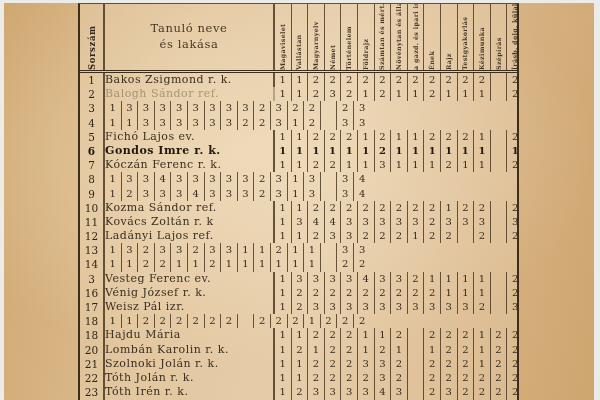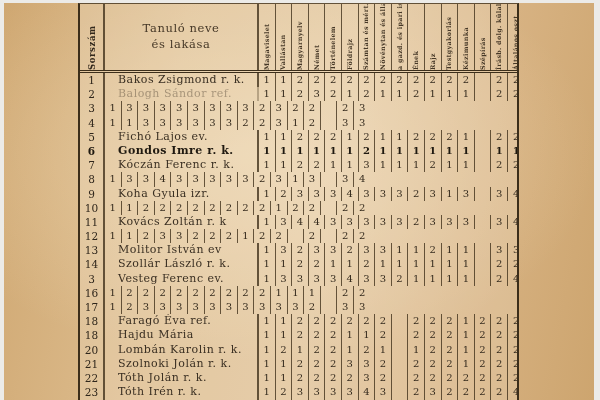--- a/index.html
+++ b/index.html
@@ -26,21 +26,21 @@
     border-left:2px solid var(--line-dark);
     border-right:2px solid var(--line-dark);
     border-top:1px solid var(--line);
     background:rgba(255,250,238,0.20);
   }
   .hdr{
     display:flex;height:66px;box-sizing:content-box;
     border-bottom:3px double var(--line-dark);
   }
   .col-num{width:25px;}
-  .col-name{width:154px;}
+  .col-name{width:170px;}
   .col-grade{width:16.6px;}
   .hcell,.cell{
     box-sizing:border-box;height:100%;
     border-right:1px solid var(--line);
     overflow:hidden;flex:none;
   }
   .hcell.col-num,.cell.col-num{border-right-width:2px;}
   .hcell.col-name,.cell.col-name{border-right-width:2px;}
   .hcell:last-child,.cell:last-child{border-right:none;}
   .vlabel{
@@ -59,21 +59,21 @@
   .name-hdr span{
     width:86px;font-size:11.5px;line-height:1.35;letter-spacing:.6px;color:var(--ink-soft);
   }
   .rows{position:relative;}
   .row{display:flex;height:14.2px;align-items:center;color:var(--ink);}
   .cell.col-num{
     text-align:center;font-size:10.5px;line-height:14.2px;color:#2f261b;
   }
   .cell.col-name{
     font-size:11px;line-height:14.2px;letter-spacing:.5px;
-    padding-left:13px;white-space:nowrap;color:#3a2f22;
+    white-space:nowrap;color:#3a2f22;
   }
   .cell.col-grade{
     text-align:center;font-size:10px;line-height:14.2px;color:#342a1d;
   }
   .row.bold .cell{font-weight:bold;color:#1f1910;}
   .row.faded-name .cell.col-name{opacity:.38;}
 </style>
 </head>
 <body>
 
@@ -275,40 +275,40 @@
         <div class="cell col-grade">2</div>
         <div class="cell col-grade">3</div>
         <div class="cell col-grade">1</div>
         <div class="cell col-grade">3</div>
         <div class="cell col-grade"></div>
         <div class="cell col-grade">3</div>
         <div class="cell col-grade">4</div>
       </div>
       <div class="row">
         <div class="cell col-num">9</div>
-        <div class="cell col-name">Koha Gyula izr.</div>
         <div class="cell col-grade">1</div>
         <div class="cell col-grade">2</div>
         <div class="cell col-grade">3</div>
         <div class="cell col-grade">3</div>
         <div class="cell col-grade">3</div>
         <div class="cell col-grade">4</div>
         <div class="cell col-grade">3</div>
         <div class="cell col-grade">3</div>
         <div class="cell col-grade">3</div>
         <div class="cell col-grade">2</div>
         <div class="cell col-grade">3</div>
         <div class="cell col-grade">1</div>
         <div class="cell col-grade">3</div>
         <div class="cell col-grade"></div>
         <div class="cell col-grade">3</div>
         <div class="cell col-grade">4</div>
       </div>
       <div class="row">
         <div class="cell col-num">10</div>
+        <div class="cell col-name">Kozma Sándor ref.</div>
         <div class="cell col-grade">1</div>
         <div class="cell col-grade">1</div>
         <div class="cell col-grade">2</div>
         <div class="cell col-grade">2</div>
         <div class="cell col-grade">2</div>
         <div class="cell col-grade">2</div>
         <div class="cell col-grade">2</div>
         <div class="cell col-grade">2</div>
         <div class="cell col-grade">2</div>
         <div class="cell col-grade">2</div>
@@ -334,60 +334,59 @@
         <div class="cell col-grade">2</div>
         <div class="cell col-grade">3</div>
         <div class="cell col-grade">3</div>
         <div class="cell col-grade">3</div>
         <div class="cell col-grade"></div>
         <div class="cell col-grade">3</div>
         <div class="cell col-grade">4</div>
       </div>
       <div class="row">
         <div class="cell col-num">12</div>
+        <div class="cell col-name">Ladányi Lajos ref.</div>
         <div class="cell col-grade">1</div>
         <div class="cell col-grade">1</div>
         <div class="cell col-grade">2</div>
         <div class="cell col-grade">3</div>
         <div class="cell col-grade">3</div>
         <div class="cell col-grade">2</div>
         <div class="cell col-grade">2</div>
         <div class="cell col-grade">2</div>
         <div class="cell col-grade">1</div>
         <div class="cell col-grade">2</div>
         <div class="cell col-grade">2</div>
         <div class="cell col-grade"></div>
         <div class="cell col-grade">2</div>
         <div class="cell col-grade"></div>
         <div class="cell col-grade">2</div>
         <div class="cell col-grade">2</div>
       </div>
       <div class="row">
         <div class="cell col-num">13</div>
-        <div class="cell col-name">Molitor István ev</div>
         <div class="cell col-grade">1</div>
         <div class="cell col-grade">3</div>
         <div class="cell col-grade">2</div>
         <div class="cell col-grade">3</div>
         <div class="cell col-grade">3</div>
         <div class="cell col-grade">2</div>
         <div class="cell col-grade">3</div>
         <div class="cell col-grade">3</div>
         <div class="cell col-grade">1</div>
         <div class="cell col-grade">1</div>
         <div class="cell col-grade">2</div>
         <div class="cell col-grade">1</div>
         <div class="cell col-grade">1</div>
         <div class="cell col-grade"></div>
         <div class="cell col-grade">3</div>
         <div class="cell col-grade">3</div>
       </div>
       <div class="row">
         <div class="cell col-num">14</div>
-        <div class="cell col-name">Szollár László r. k.</div>
         <div class="cell col-grade">1</div>
         <div class="cell col-grade">1</div>
         <div class="cell col-grade">2</div>
         <div class="cell col-grade">2</div>
         <div class="cell col-grade">1</div>
         <div class="cell col-grade">1</div>
         <div class="cell col-grade">2</div>
         <div class="cell col-grade">1</div>
         <div class="cell col-grade">1</div>
         <div class="cell col-grade">1</div>
@@ -413,59 +412,60 @@
         <div class="cell col-grade">1</div>
         <div class="cell col-grade">1</div>
         <div class="cell col-grade">1</div>
         <div class="cell col-grade">1</div>
         <div class="cell col-grade"></div>
         <div class="cell col-grade">2</div>
         <div class="cell col-grade">4</div>
       </div>
       <div class="row">
         <div class="cell col-num">16</div>
+        <div class="cell col-name">Vénig József r. k.</div>
         <div class="cell col-grade">1</div>
         <div class="cell col-grade">2</div>
         <div class="cell col-grade">2</div>
         <div class="cell col-grade">2</div>
         <div class="cell col-grade">2</div>
         <div class="cell col-grade">2</div>
         <div class="cell col-grade">2</div>
         <div class="cell col-grade">2</div>
         <div class="cell col-grade">2</div>
         <div class="cell col-grade">2</div>
         <div class="cell col-grade">1</div>
         <div class="cell col-grade">1</div>
         <div class="cell col-grade">1</div>
         <div class="cell col-grade"></div>
         <div class="cell col-grade">2</div>
         <div class="cell col-grade">2</div>
       </div>
       <div class="row">
         <div class="cell col-num">17</div>
+        <div class="cell col-name">Weisz Pál izr.</div>
         <div class="cell col-grade">1</div>
         <div class="cell col-grade">2</div>
         <div class="cell col-grade">3</div>
         <div class="cell col-grade">3</div>
         <div class="cell col-grade">3</div>
         <div class="cell col-grade">3</div>
         <div class="cell col-grade">3</div>
         <div class="cell col-grade">3</div>
         <div class="cell col-grade">3</div>
         <div class="cell col-grade">3</div>
         <div class="cell col-grade">3</div>
         <div class="cell col-grade">3</div>
         <div class="cell col-grade">2</div>
         <div class="cell col-grade"></div>
         <div class="cell col-grade">3</div>
         <div class="cell col-grade">3</div>
       </div>
       <div class="row">
         <div class="cell col-num">18</div>
-        <div class="cell col-name">Faragó Éva ref.</div>
         <div class="cell col-grade">1</div>
         <div class="cell col-grade">1</div>
         <div class="cell col-grade">2</div>
         <div class="cell col-grade">2</div>
         <div class="cell col-grade">2</div>
         <div class="cell col-grade">2</div>
         <div class="cell col-grade">2</div>
         <div class="cell col-grade">2</div>
         <div class="cell col-grade"></div>
         <div class="cell col-grade">2</div>

